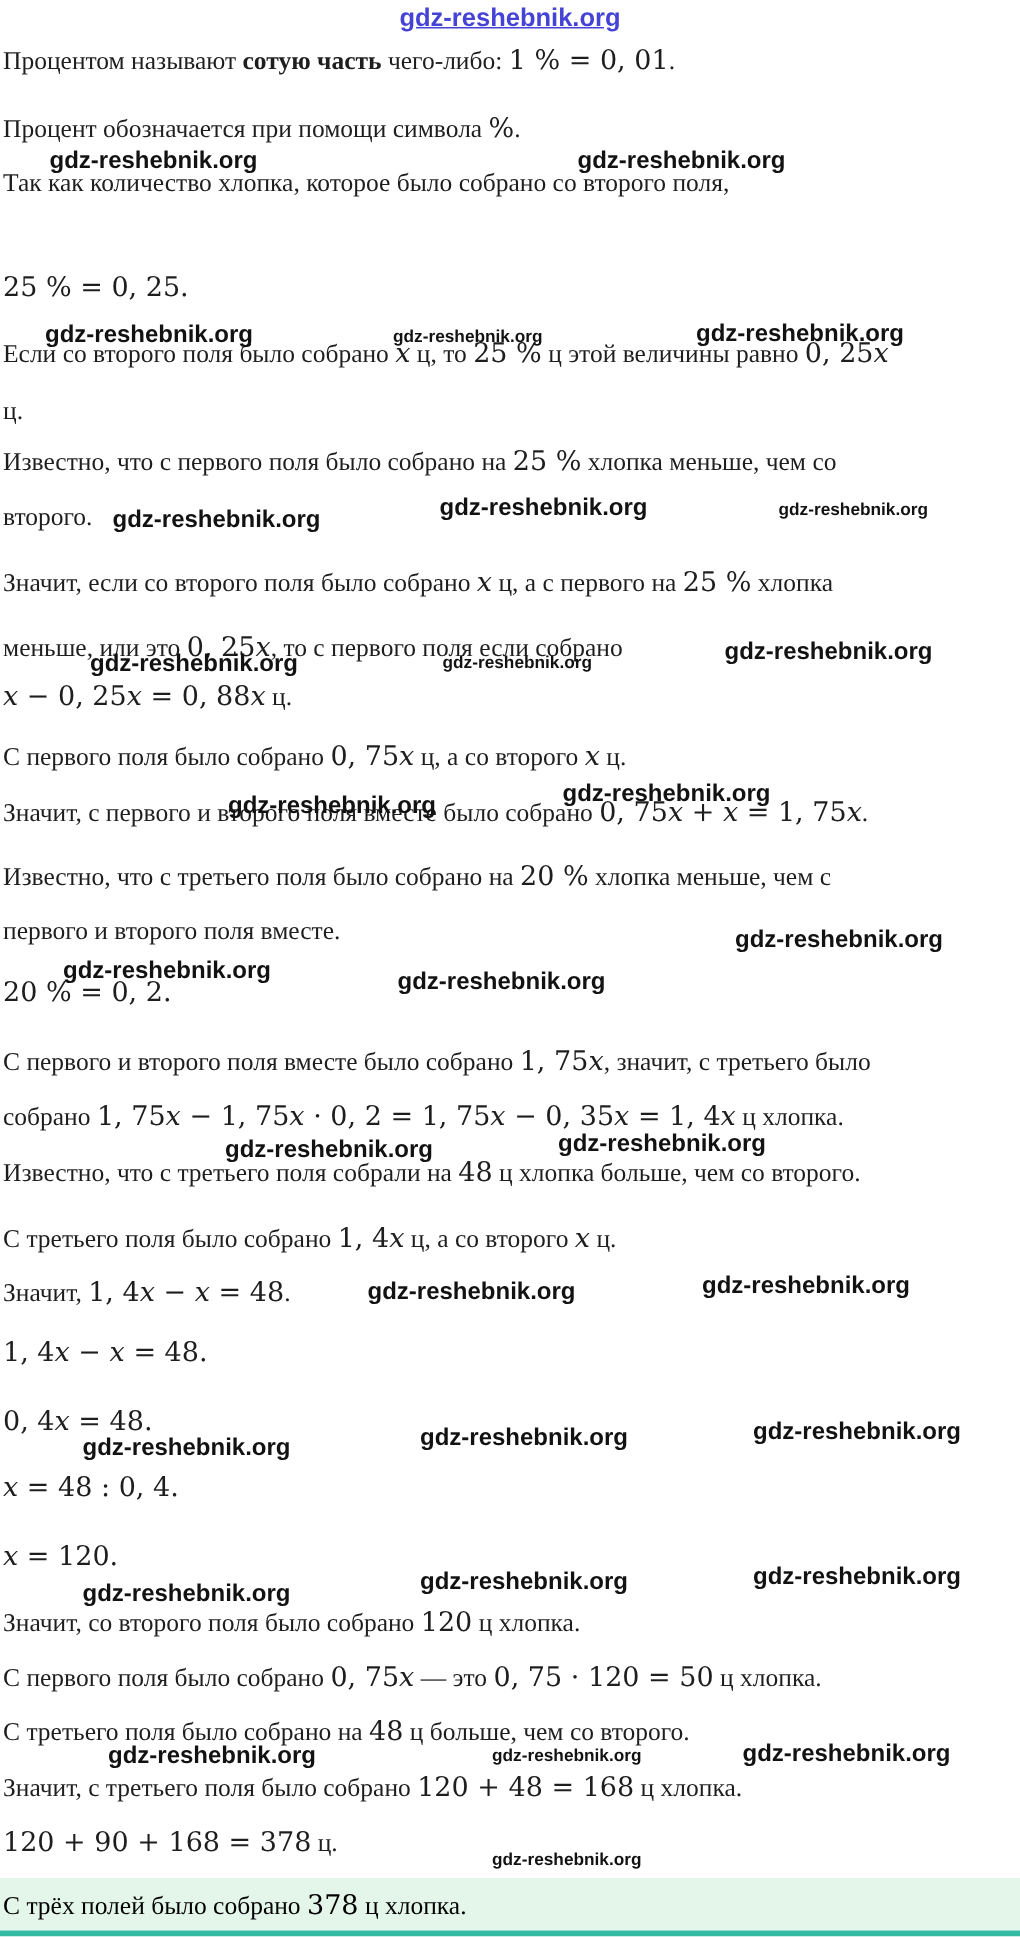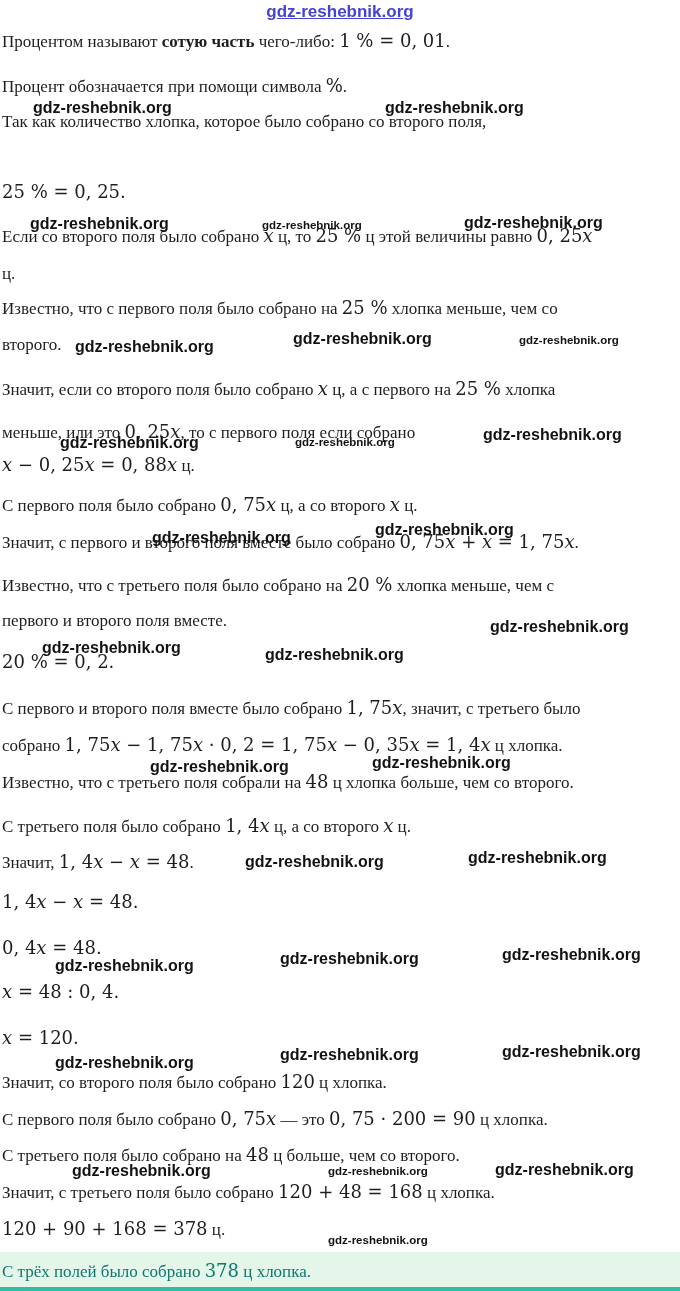--- a/index.html
+++ b/index.html
@@ -57,21 +57,21 @@
     right: 0;
     top: 1252px;
     bottom: 4px;
     background: #e4f6e9;
   }
   .answer-text {
     position: absolute;
     top: 8px;
     left: 2px;
     font-size: 17px;
-    color: #0f766e;
+    color: #000000;
     white-space: nowrap;
   }
   .bottom-bar {
     position: absolute;
     left: 0;
     right: 0;
     bottom: 0;
     height: 4px;
     background: #35bba4;
   }
@@ -105,21 +105,21 @@
     <div class="line" style="top: 697px; left: 2px;"><span class="seg-t">С первого и второго поля вместе было собрано </span><span class="seg-m">1, 75</span><span class="seg-v">x</span><span class="seg-t">, значит, с третьего было</span></div>
     <div class="line" style="top: 734px; left: 2px;"><span class="seg-t">собрано </span><span class="seg-m">1, 75</span><span class="seg-v">x</span><span class="seg-m"> − 1, 75</span><span class="seg-v">x</span><span class="seg-m"> · 0, 2 = 1, 75</span><span class="seg-v">x</span><span class="seg-m"> − 0, 35</span><span class="seg-v">x</span><span class="seg-m"> = 1, 4</span><span class="seg-v">x</span><span class="seg-t"> ц хлопка.</span></div>
     <div class="line" style="top: 771px; left: 2px;"><span class="seg-t">Известно, что с третьего поля собрали на </span><span class="seg-m">48</span><span class="seg-t"> ц хлопка больше, чем со второго.</span></div>
     <div class="line" style="top: 815px; left: 2px;"><span class="seg-t">С третьего поля было собрано </span><span class="seg-m">1, 4</span><span class="seg-v">x</span><span class="seg-t"> ц, а со второго </span><span class="seg-v">x</span><span class="seg-t"> ц.</span></div>
     <div class="line" style="top: 851px; left: 2px;"><span class="seg-t">Значит, </span><span class="seg-m">1, 4</span><span class="seg-v">x</span><span class="seg-m"> − </span><span class="seg-v">x</span><span class="seg-m"> = 48</span><span class="seg-t">.</span></div>
     <div class="line" style="top: 891px; left: 2px;"><span class="seg-m">1, 4</span><span class="seg-v">x</span><span class="seg-m"> − </span><span class="seg-v">x</span><span class="seg-m"> = 48.</span></div>
     <div class="line" style="top: 937px; left: 2px;"><span class="seg-m">0, 4</span><span class="seg-v">x</span><span class="seg-m"> = 48.</span></div>
     <div class="line" style="top: 981px; left: 2px;"><span class="seg-v">x</span><span class="seg-m"> = 48 : 0, 4.</span></div>
     <div class="line" style="top: 1027px; left: 2px;"><span class="seg-v">x</span><span class="seg-m"> = 120.</span></div>
     <div class="line" style="top: 1071px; left: 2px;"><span class="seg-t">Значит, со второго поля было собрано </span><span class="seg-m">120</span><span class="seg-t"> ц хлопка.</span></div>
-    <div class="line" style="top: 1108px; left: 2px;"><span class="seg-t">С первого поля было собрано </span><span class="seg-m">0, 75</span><span class="seg-v">x</span><span class="seg-t"> — это </span><span class="seg-m">0, 75 · 200 = 90</span><span class="seg-t"> ц хлопка.</span></div>
+    <div class="line" style="top: 1108px; left: 2px;"><span class="seg-t">С первого поля было собрано </span><span class="seg-m">0, 75</span><span class="seg-v">x</span><span class="seg-t"> — это </span><span class="seg-m">0, 75 · 120 = 50</span><span class="seg-t"> ц хлопка.</span></div>
     <div class="line" style="top: 1144px; left: 2px;"><span class="seg-t">С третьего поля было собрано на </span><span class="seg-m">48</span><span class="seg-t"> ц больше, чем со второго.</span></div>
     <div class="line" style="top: 1181px; left: 2px;"><span class="seg-t">Значит, с третьего поля было собрано </span><span class="seg-m">120 + 48 = 168</span><span class="seg-t"> ц хлопка.</span></div>
     <div class="line" style="top: 1218px; left: 2px;"><span class="seg-m">120 + 90 + 168 = 378</span><span class="seg-t"> ц.</span></div>
     <div class="watermark" style="left: 33px; top: 99px;">gdz-reshebnik.org</div>
     <div class="watermark" style="left: 385px; top: 99px;">gdz-reshebnik.org</div>
     <div class="watermark" style="left: 30px; top: 215px;">gdz-reshebnik.org</div>
     <div class="watermark small" style="left: 262px; top: 219px;">gdz-reshebnik.org</div>
     <div class="watermark" style="left: 464px; top: 214px;">gdz-reshebnik.org</div>
     <div class="watermark" style="left: 75px; top: 338px;">gdz-reshebnik.org</div>
     <div class="watermark" style="left: 293px; top: 330px;">gdz-reshebnik.org</div>

